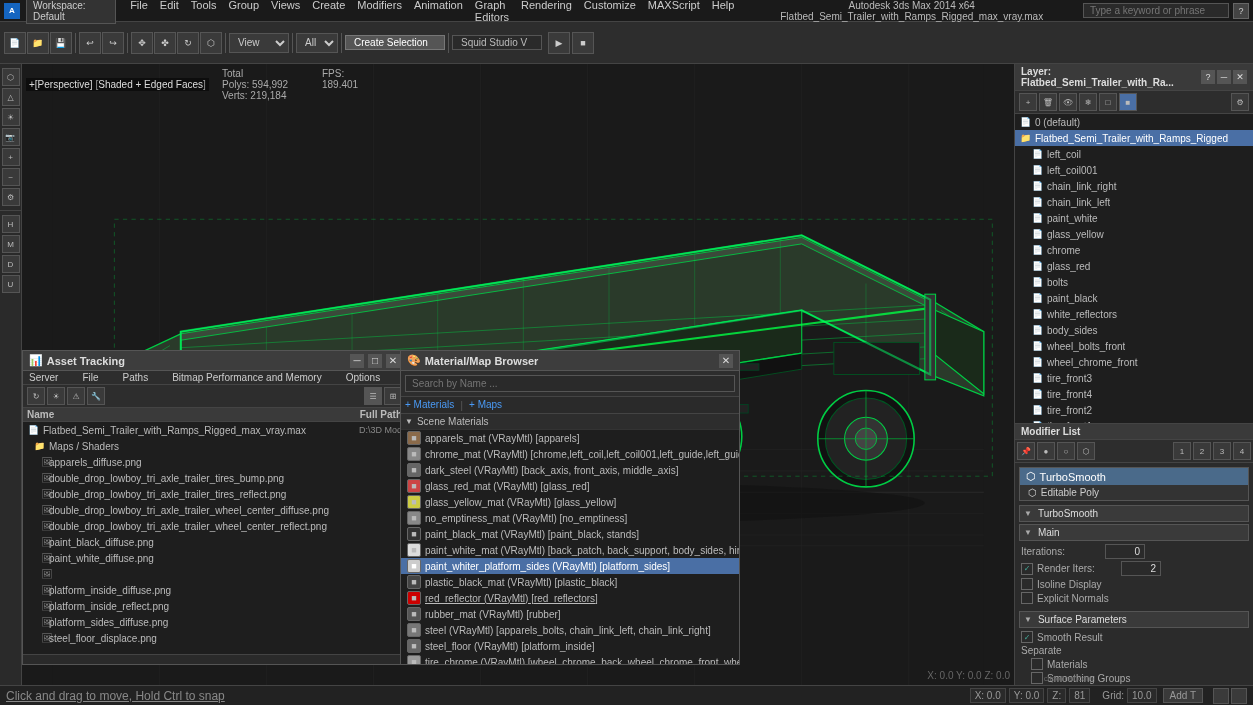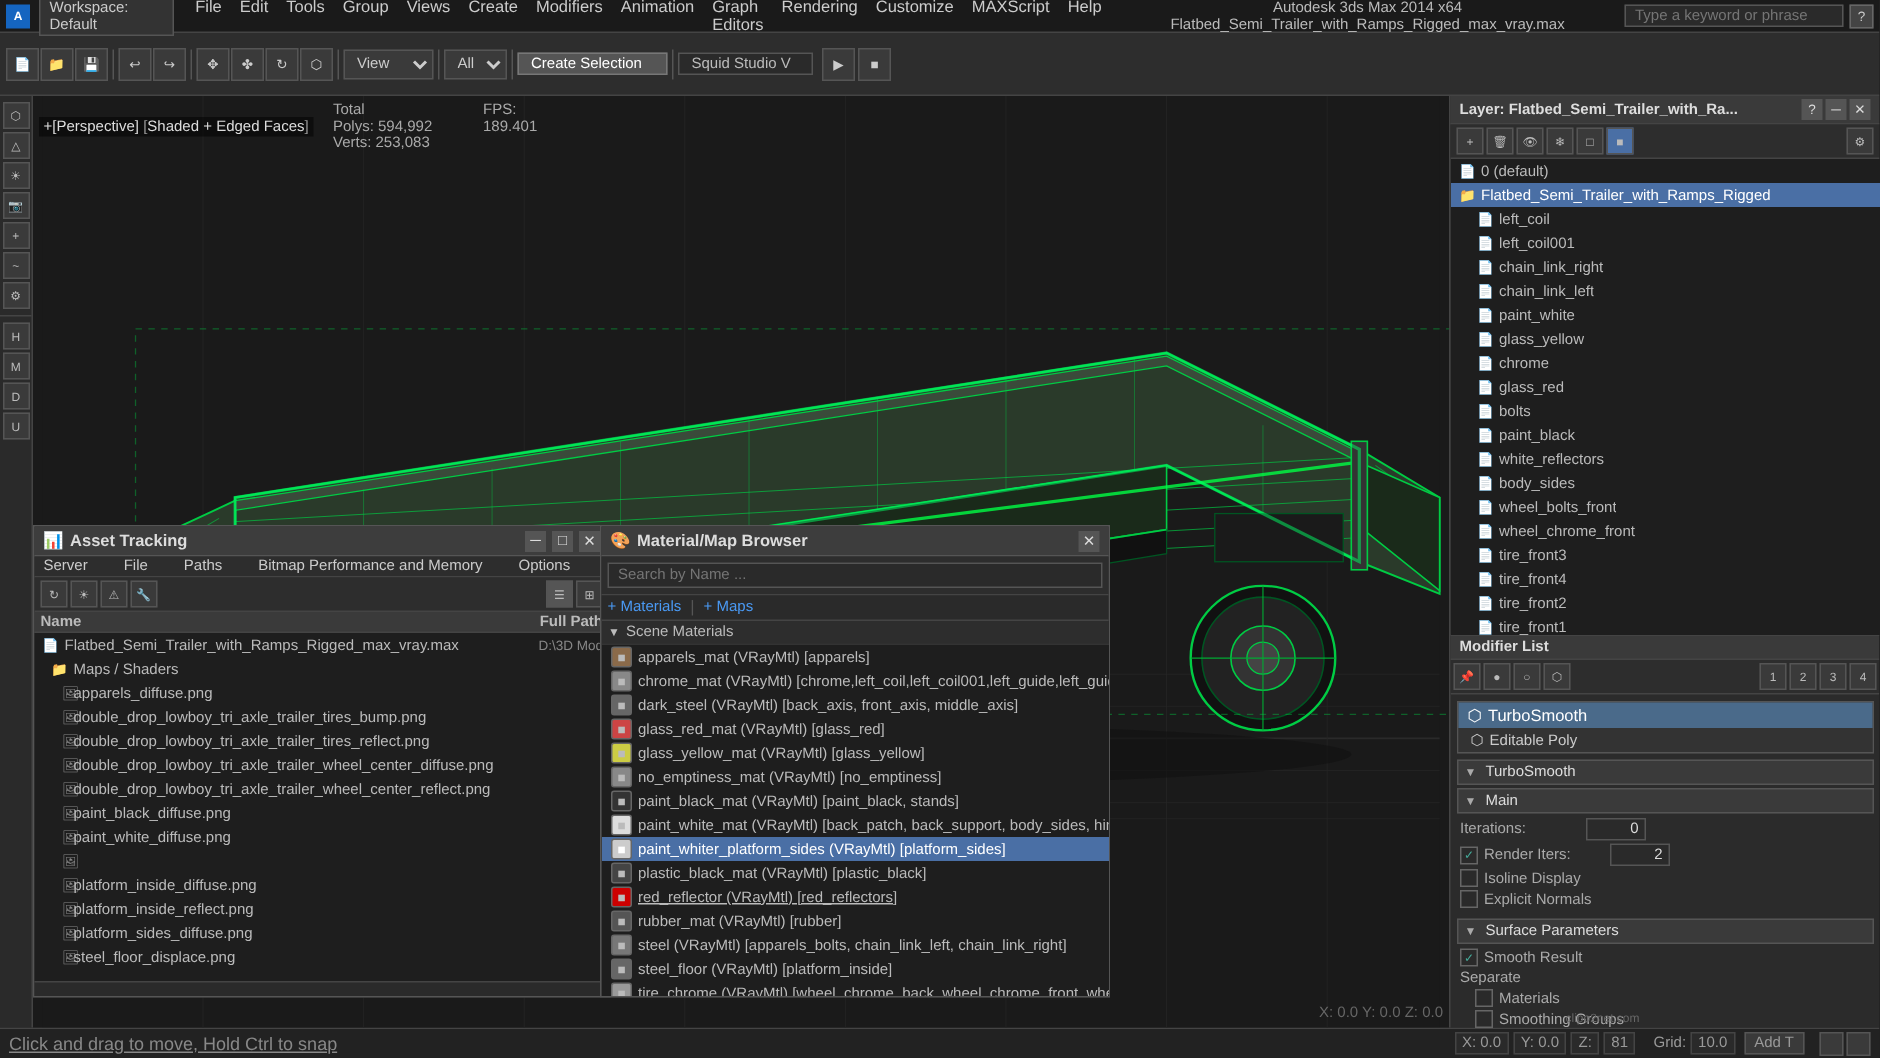--- a/index.html
+++ b/index.html
@@ -31,21 +31,21 @@
     
     
     .truck-scene { width: 100%; height: 100%; }
 
     
     #status-bar { height: 20px; background: #222; border-top: 1px solid #444; display: flex; align-items: center; padding: 0 6px; gap: 6px; font-size: 10px; color: #999; }
     .status-item { display: flex; align-items: center; gap: 3px; }
     .status-coord { background: #2a2a2a; padding: 1px 4px; border: 1px solid #444; }
 
     
-    #right-panels { width: 287px; display: flex; flex-direction: column; background: #2b2b2b; border-left: 1px solid #444; }
+    #right-panels { width: 239px; display: flex; flex-direction: column; background: #2b2b2b; border-left: 1px solid #444; }
     
     
     #layer-panel { height: 360px; border-bottom: 1px solid #444; display: flex; flex-direction: column; }
     #layer-header { background: #3a3a3a; padding: 2px 6px; display: flex; align-items: center; justify-content: space-between; border-bottom: 1px solid #444; }
     #layer-toolbar { background: #2d2d2d; padding: 2px 4px; display: flex; gap: 2px; border-bottom: 1px solid #444; align-items: center; }
     #layer-list { flex: 1; overflow-y: auto; background: #1e1e1e; }
     .layer-item { display: flex; align-items: center; padding: 1px 4px; cursor: pointer; font-size: 10px; color: #bbb; height: 16px; }
     .layer-item.selected { background: #4a6fa5; color: #fff; }
     .layer-item .indent { display: inline-block; }
     .layer-item .icon { width: 14px; height: 14px; margin-right: 2px; display: flex; align-items: center; justify-content: center; font-size: 9px; }
@@ -201,21 +201,21 @@
     <div class="sidebar-tool">U</div>
   </div>
 
   <div id="viewport">
     <div id="viewport-label">
       <span>+[Perspective]</span> [<span>Shaded + Edged Faces</span>]
     </div>
     <div id="stats">
       <div style="color:#aaa;font-size:10px;"><span>Total</span></div>
       <div style="color:#aaa;font-size:10px;">Polys: 594,992</div>
-      <div style="color:#aaa;font-size:10px;">Verts: 253,083</div>
+      <div style="color:#aaa;font-size:10px;">Verts: 219,184</div>
     </div>
     <div id="fps">
       <div style="color:#aaa;font-size:10px;">FPS:</div>
       <div style="color:#aaa;font-size:10px;">189.401</div>
     </div>
 
     
     <svg class="truck-scene" viewBox="0 0 870 580" xmlns="http://www.w3.org/2000/svg">
 
       <rect width="870" height="580" fill="#1a1a1a"></rect>

